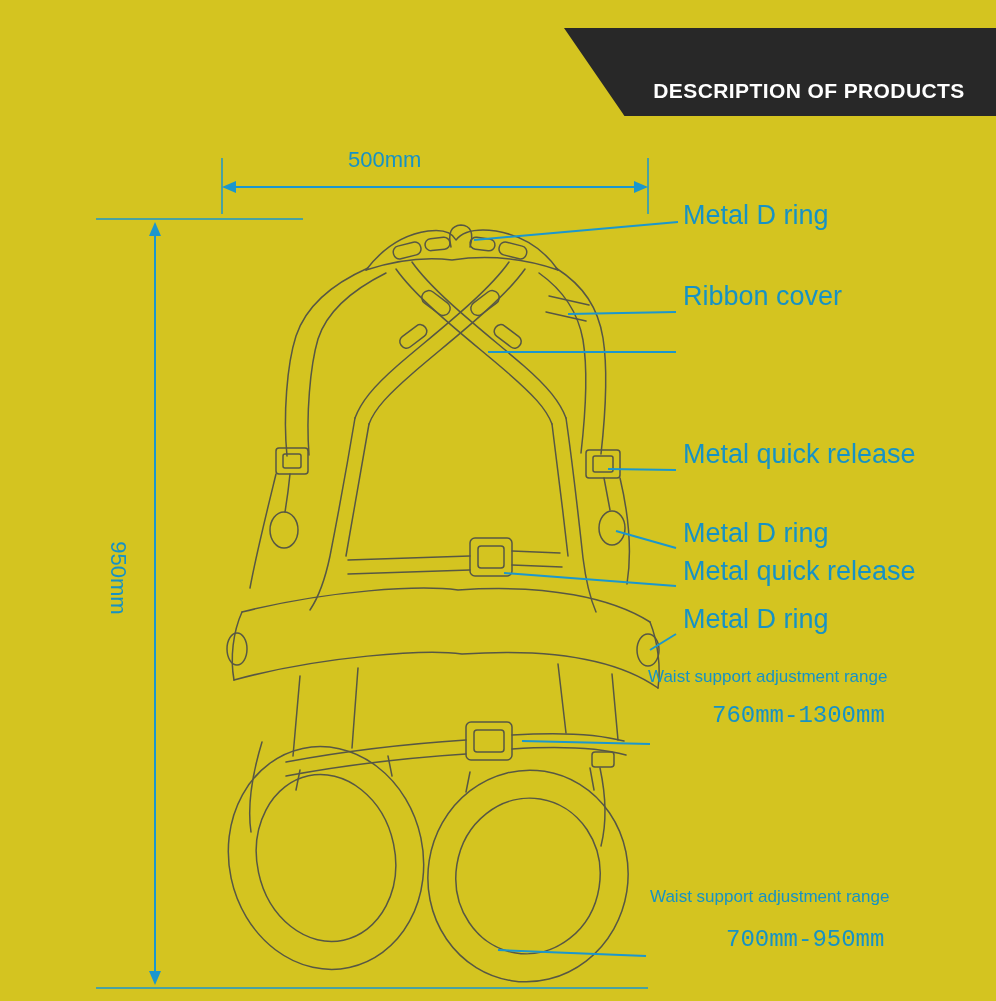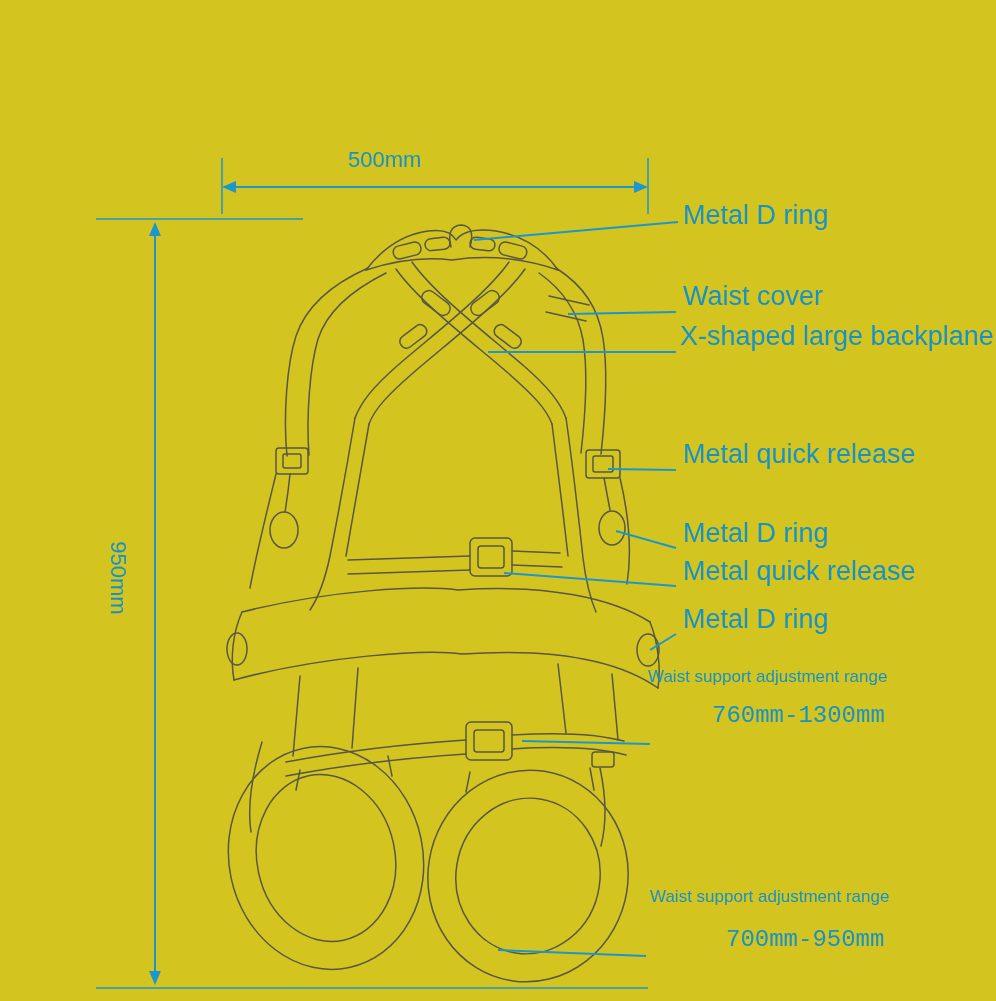--- a/index.html
+++ b/index.html
@@ -153,27 +153,29 @@
       <path d="M676,352 L488,352"></path>
       <path d="M676,470 L608,469"></path>
       <path d="M676,548 L616,531"></path>
       <path d="M676,586 L504,573"></path>
       <path d="M676,634 L650,650"></path>
       <path d="M650,744 L522,741"></path>
       <path d="M646,956 L498,950"></path>
     </g>
   </svg>
 
+  <div class="banner">
+    <div class="banner-text">DESCRIPTION OF PRODUCTS</div>
+  </div>
 
   <div class="dim-label dim-width blue">500mm</div>
   <div class="dim-label dim-height blue">950mm</div>
 
   <div class="callout blue c0">Metal D ring</div>
-  <div class="callout blue c1">Waist cover</div>
-  <div class="callout blue c2">X-shaped large backplane</div>
+  <div class="callout blue c1">Ribbon cover</div>
   <div class="callout blue c3">Metal quick release</div>
   <div class="callout blue c4">Metal D ring</div>
   <div class="callout blue c5">Metal quick release</div>
   <div class="callout blue c6">Metal D ring</div>
 
   <div class="callout small blue c7a">Waist support adjustment range</div>
   <div class="callout value blue c7b">760mm-1300mm</div>
 
   <div class="callout small blue c8a">Waist support adjustment range</div>
   <div class="callout value blue c8b">700mm-950mm</div>

